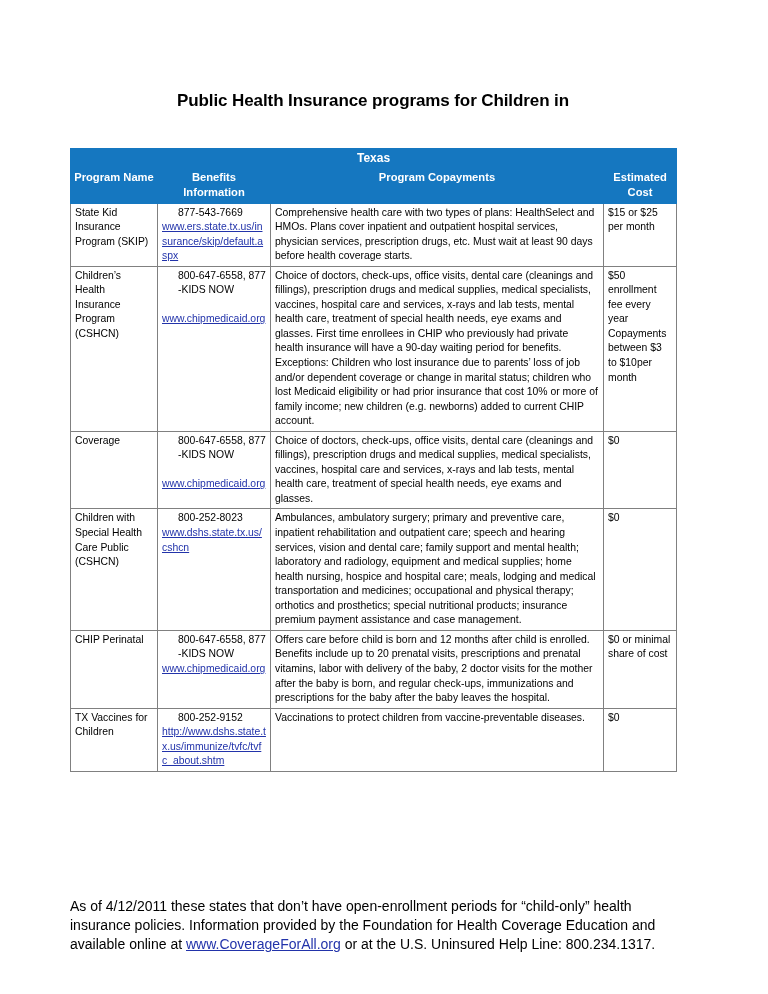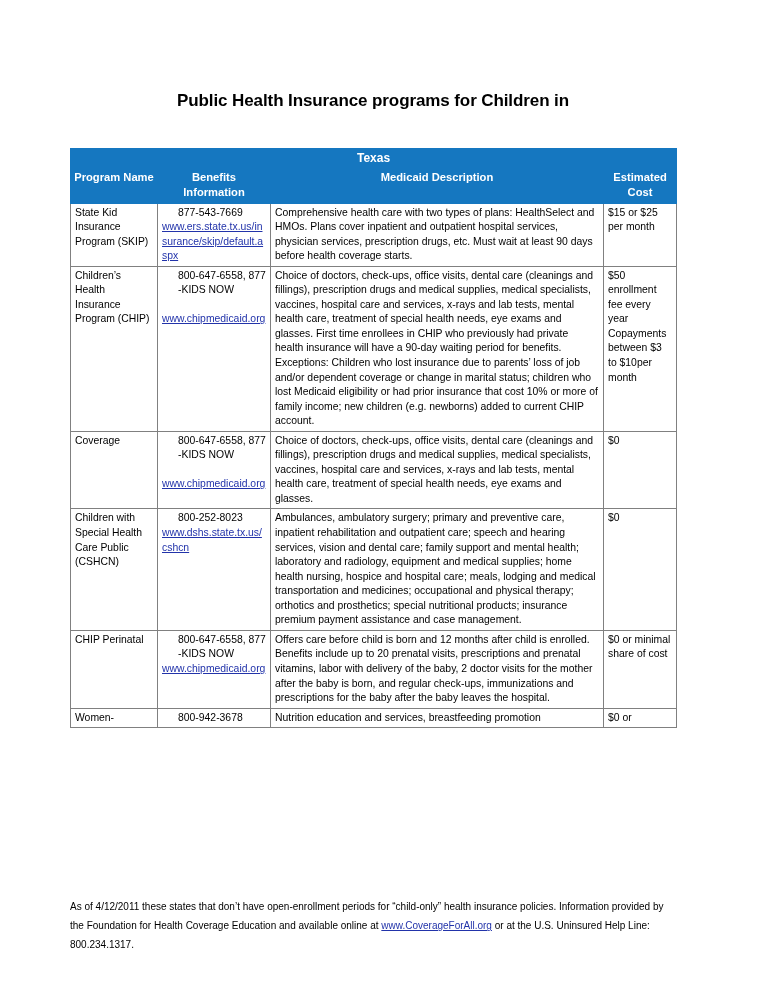--- a/index.html
+++ b/index.html
@@ -98,21 +98,21 @@
   }
   .phone { display: block; margin-left: 16px; }
   .gap { display: block; height: 14.5px; }
 
   
   .footnote {
     position: absolute;
     left: 70px;
     top: 897px;
     width: 610px;
-    font-size: 10px;
+    font-size: 14px;
     line-height: 19.2px;
     color: #000;
   }
   .footnote a {
     color: #2233AA;
     text-decoration: underline;
   }
 </style>
 </head>
 <body>
@@ -131,33 +131,33 @@
           <col class="c3">
           <col class="c4">
       </colgroup>
       <thead>
         <tr class="state-band">
           <td colspan="4">Texas</td>
         </tr>
         <tr class="col-head">
           <th>Program Name</th>
           <th>Benefits Information</th>
-          <th>Medicaid Description</th>
+          <th>Program Copayments</th>
           <th>Estimated Cost</th>
         </tr>
       </thead>
       <tbody id="table-body">
           <tr>
             <td class="prog">State Kid Insurance Program (SKIP)</td>
             <td class="contact"><span class="phone">877-543-7669</span><a class="lnk" href="#">www.ers.state.tx.us/insurance/skip/default.aspx</a></td>
             <td class="desc">Comprehensive health care with two types of plans: HealthSelect and HMOs. Plans cover inpatient and outpatient hospital services, physician services, prescription drugs, etc. Must wait at least 90 days before health coverage starts.</td>
             <td class="cost">$15 or $25 per month</td>
           </tr>
           <tr>
-            <td class="prog">Children’s Health Insurance Program (CHIP)</td>
+            <td class="prog">Children’s Health Insurance Program (CSHCN)</td>
             <td class="contact"><span class="phone">800-647-6558, 877-KIDS NOW</span><span class="gap"></span><a class="lnk" href="#">www.chipmedicaid.org</a></td>
             <td class="desc">Choice of doctors, check-ups, office visits, dental care (cleanings and fillings), prescription drugs and medical supplies, medical specialists, vaccines, hospital care and services, x-rays and lab tests, mental health care, treatment of special health needs, eye exams and glasses. First time enrollees in CHIP who previously had private health insurance will have a 90-day waiting period for benefits. Exceptions: Children who lost insurance due to parents’ loss of job and/or dependent coverage or change in marital status; children who lost Medicaid eligibility or had prior insurance that cost 10% or more of family income; new children (e.g. newborns) added to current CHIP account.</td>
             <td class="cost"> $50 enrollment fee every year Copayments between $3 to $10per month</td>
           </tr>
           <tr>
             <td class="prog">Coverage</td>
             <td class="contact"><span class="phone">800-647-6558, 877-KIDS NOW</span><span class="gap"></span><a class="lnk" href="#">www.chipmedicaid.org</a></td>
             <td class="desc">Choice of doctors, check-ups, office visits, dental care (cleanings and fillings), prescription drugs and medical supplies, medical specialists, vaccines, hospital care and services, x-rays and lab tests, mental health care, treatment of special health needs, eye exams and glasses.</td>
             <td class="cost">$0</td>
           </tr>
@@ -167,26 +167,24 @@
             <td class="desc">Ambulances, ambulatory surgery; primary and preventive care, inpatient rehabilitation and outpatient care; speech and hearing services, vision and dental care; family support and mental health; laboratory and radiology, equipment and medical supplies; home health nursing, hospice and hospital care; meals, lodging and medical transportation and medicines; occupational and physical therapy; orthotics and prosthetics; special nutritional products; insurance premium payment assistance and case management.</td>
             <td class="cost">$0</td>
           </tr>
           <tr>
             <td class="prog">CHIP Perinatal</td>
             <td class="contact"><span class="phone">800-647-6558, 877-KIDS NOW</span><a class="lnk" href="#">www.chipmedicaid.org</a></td>
             <td class="desc">Offers care before child is born and 12 months after child is enrolled. Benefits include up to 20 prenatal visits, prescriptions and prenatal vitamins, labor with delivery of the baby, 2 doctor visits for the mother after the baby is born, and regular check-ups, immunizations and prescriptions for the baby after the baby leaves the hospital.</td>
             <td class="cost">$0 or minimal share of cost</td>
           </tr>
           <tr>
-            <td class="prog">Women-</td>
-            <td class="contact">
-              <span class="phone">800-942-3678</span>
-            </td>
-            <td class="desc">Nutrition education and services, breastfeeding promotion</td>
-            <td class="cost">$0 or</td>
+            <td class="prog">TX Vaccines for Children</td>
+            <td class="contact"><span class="phone">800-252-9152</span><a class="lnk" href="#">http://www.dshs.state.tx.us/immunize/tvfc/tvfc_about.shtm</a></td>
+            <td class="desc">Vaccinations to protect children from vaccine-preventable diseases.</td>
+            <td class="cost">$0</td>
           </tr>
         </tbody>
     </table>
   </div>
 
   <div class="footnote">
     <span>As of 4/12/2011 these states that don’t have open-enrollment periods for “child-only” health insurance policies. Information provided by the Foundation for Health Coverage Education and available online at </span><a class="lnk" href="#">www.CoverageForAll.org</a><span> or at the U.S. Uninsured Help Line: 800.234.1317.</span>
   </div>
 
 </div>

